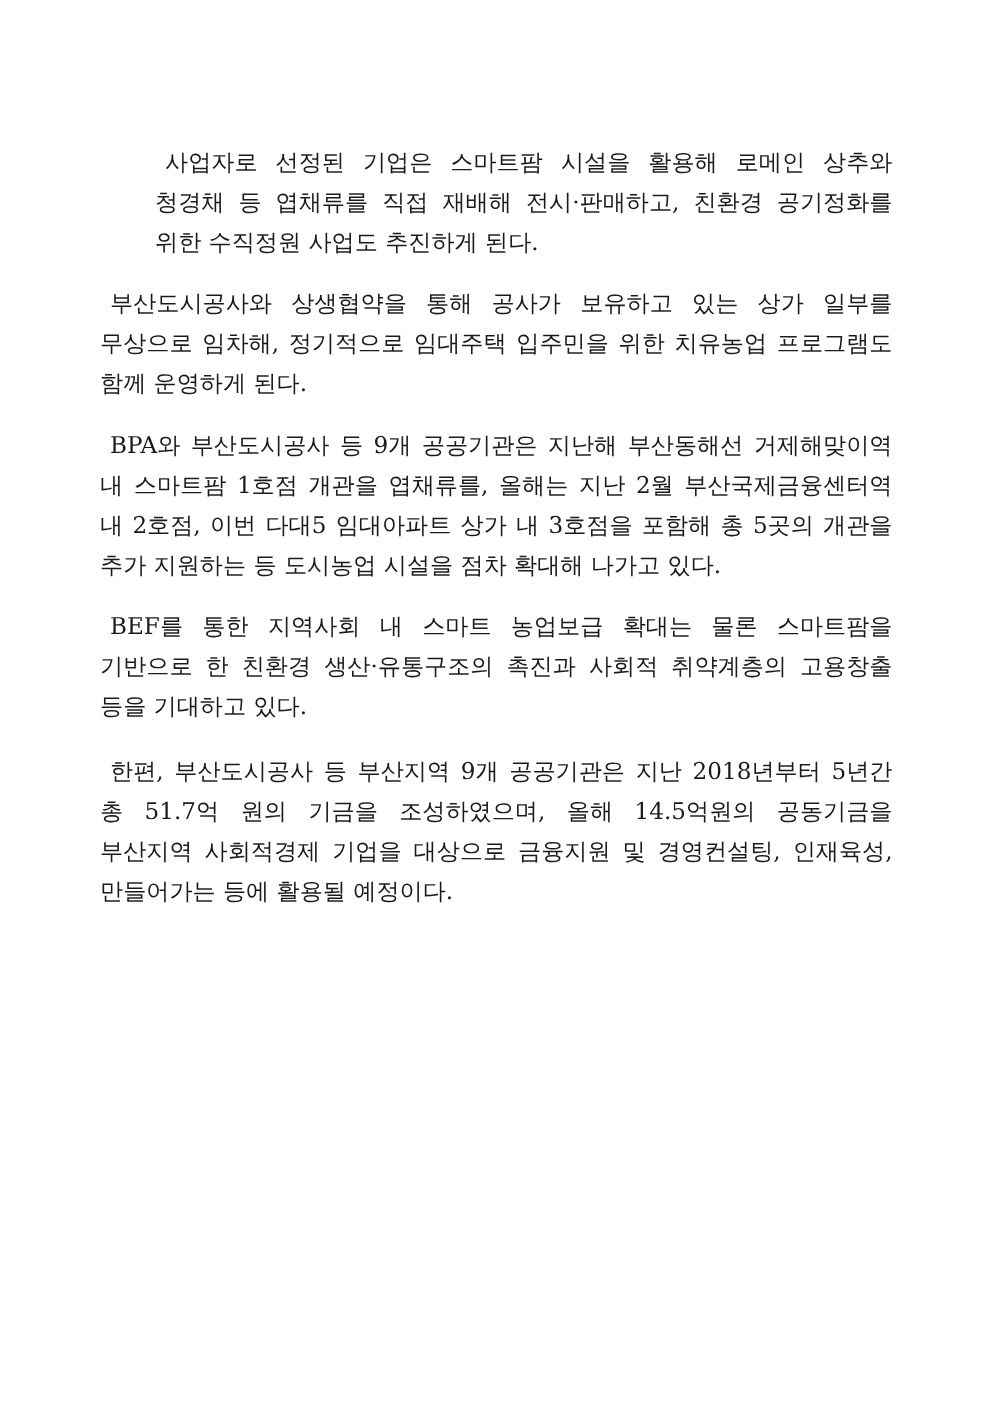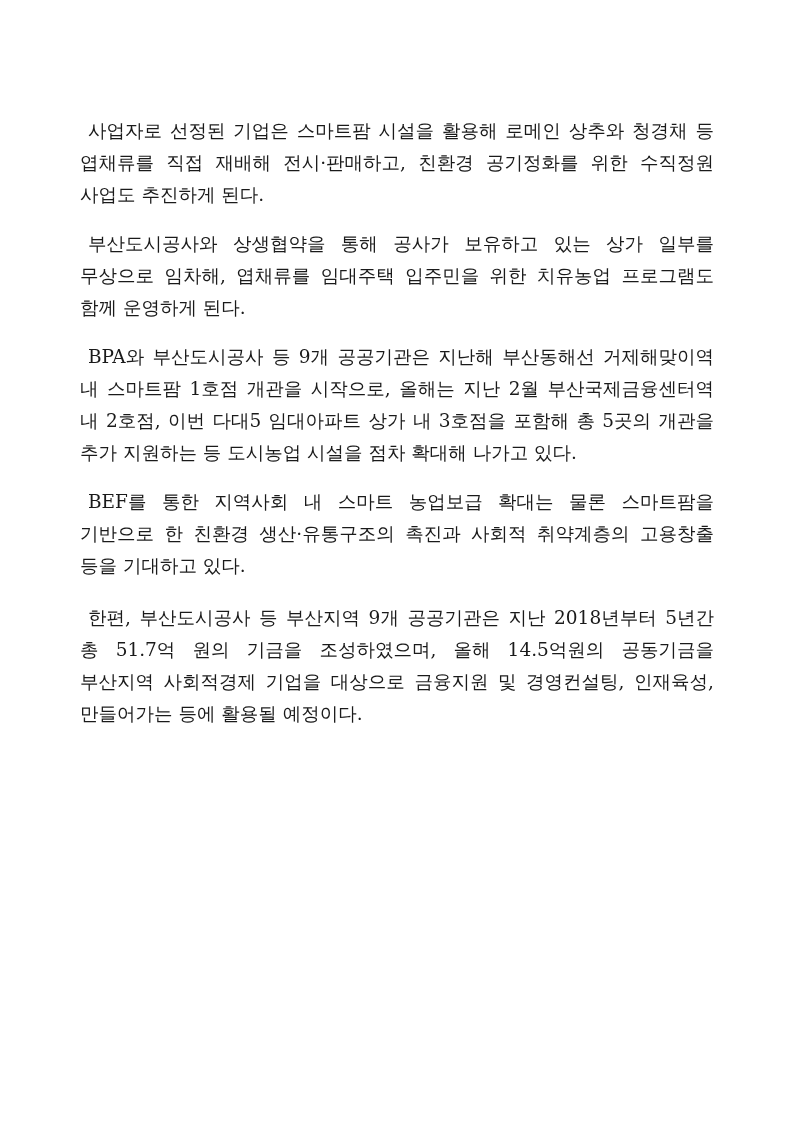--- a/index.html
+++ b/index.html
@@ -11,28 +11,28 @@
     width: 634px;
     font-family: "DejaVu Serif", "Liberation Serif", serif;
     font-size: 18.5px;
     line-height: 32px;
     color: #1a1a1a;
     text-align: justify;
     text-justify: inter-character;
     word-break: keep-all;
   }
   .para { margin: 0; text-indent: 8px; }
-  .para.p1 { margin-bottom: 17px; }
+  .para.p1 { margin-bottom: 17px; margin-left: 44px; }
   .para.p2 { margin-bottom: 17px; }
   .para.p3 { margin-bottom: 17px; }
   .para.p4 { margin-bottom: 20px; }
   .para.p5 { margin-bottom: 23px; }
 </style>
 </head>
 <body>
 
 <div class="page">
   <p class="para p1">사업자로 선정된 기업은 스마트팜 시설을 활용해 로메인 상추와 청경채 등 엽채류를 직접 재배해 전시·판매하고, 친환경 공기정화를 위한 수직정원 사업도 추진하게 된다.</p>
-  <p class="para p2"> 부산도시공사와 상생협약을 통해 공사가 보유하고 있는 상가 일부를 무상으로 임차해, 엽채류를 임대주택 입주민을 위한 치유농업 프로그램도 함께 운영하게 된다.</p>
-  <p class="para p3">BPA와 부산도시공사 등 9개 공공기관은 지난해 부산동해선 거제해맞이역 내 스마트팜 1호점 개관을 시작으로, 올해는 지난 2월 부산국제금융센터역 내 2호점, 이번 다대5 임대아파트 상가 내 3호점을 포함해 총 5곳의 개관을 추가 지원하는 등 도시농업 시설을 점차 확대해 나가고 있다.</p>
+  <p class="para p2"> 부산도시공사와 상생협약을 통해 공사가 보유하고 있는 상가 일부를 무상으로 임차해, 정기적으로 임대주택 입주민을 위한 치유농업 프로그램도 함께 운영하게 된다.</p>
+  <p class="para p3">BPA와 부산도시공사 등 9개 공공기관은 지난해 부산동해선 거제해맞이역 내 스마트팜 1호점 개관을 엽채류를, 올해는 지난 2월 부산국제금융센터역 내 2호점, 이번 다대5 임대아파트 상가 내 3호점을 포함해 총 5곳의 개관을 추가 지원하는 등 도시농업 시설을 점차 확대해 나가고 있다.</p>
   <p class="para p4">BEF를 통한 지역사회 내 스마트 농업보급 확대는 물론 스마트팜을 기반으로 한 친환경 생산·유통구조의 촉진과 사회적 취약계층의 고용창출 등을 기대하고 있다.</p>
   <p class="para p6">한편, 부산도시공사 등 부산지역 9개 공공기관은 지난 2018년부터 5년간 총 51.7억 원의 기금을 조성하였으며, 올해 14.5억원의 공동기금을 부산지역 사회적경제 기업을 대상으로 금융지원 및 경영컨설팅, 인재육성, 만들어가는 등에 활용될 예정이다.</p>
 </div>
 
 </body></html>

